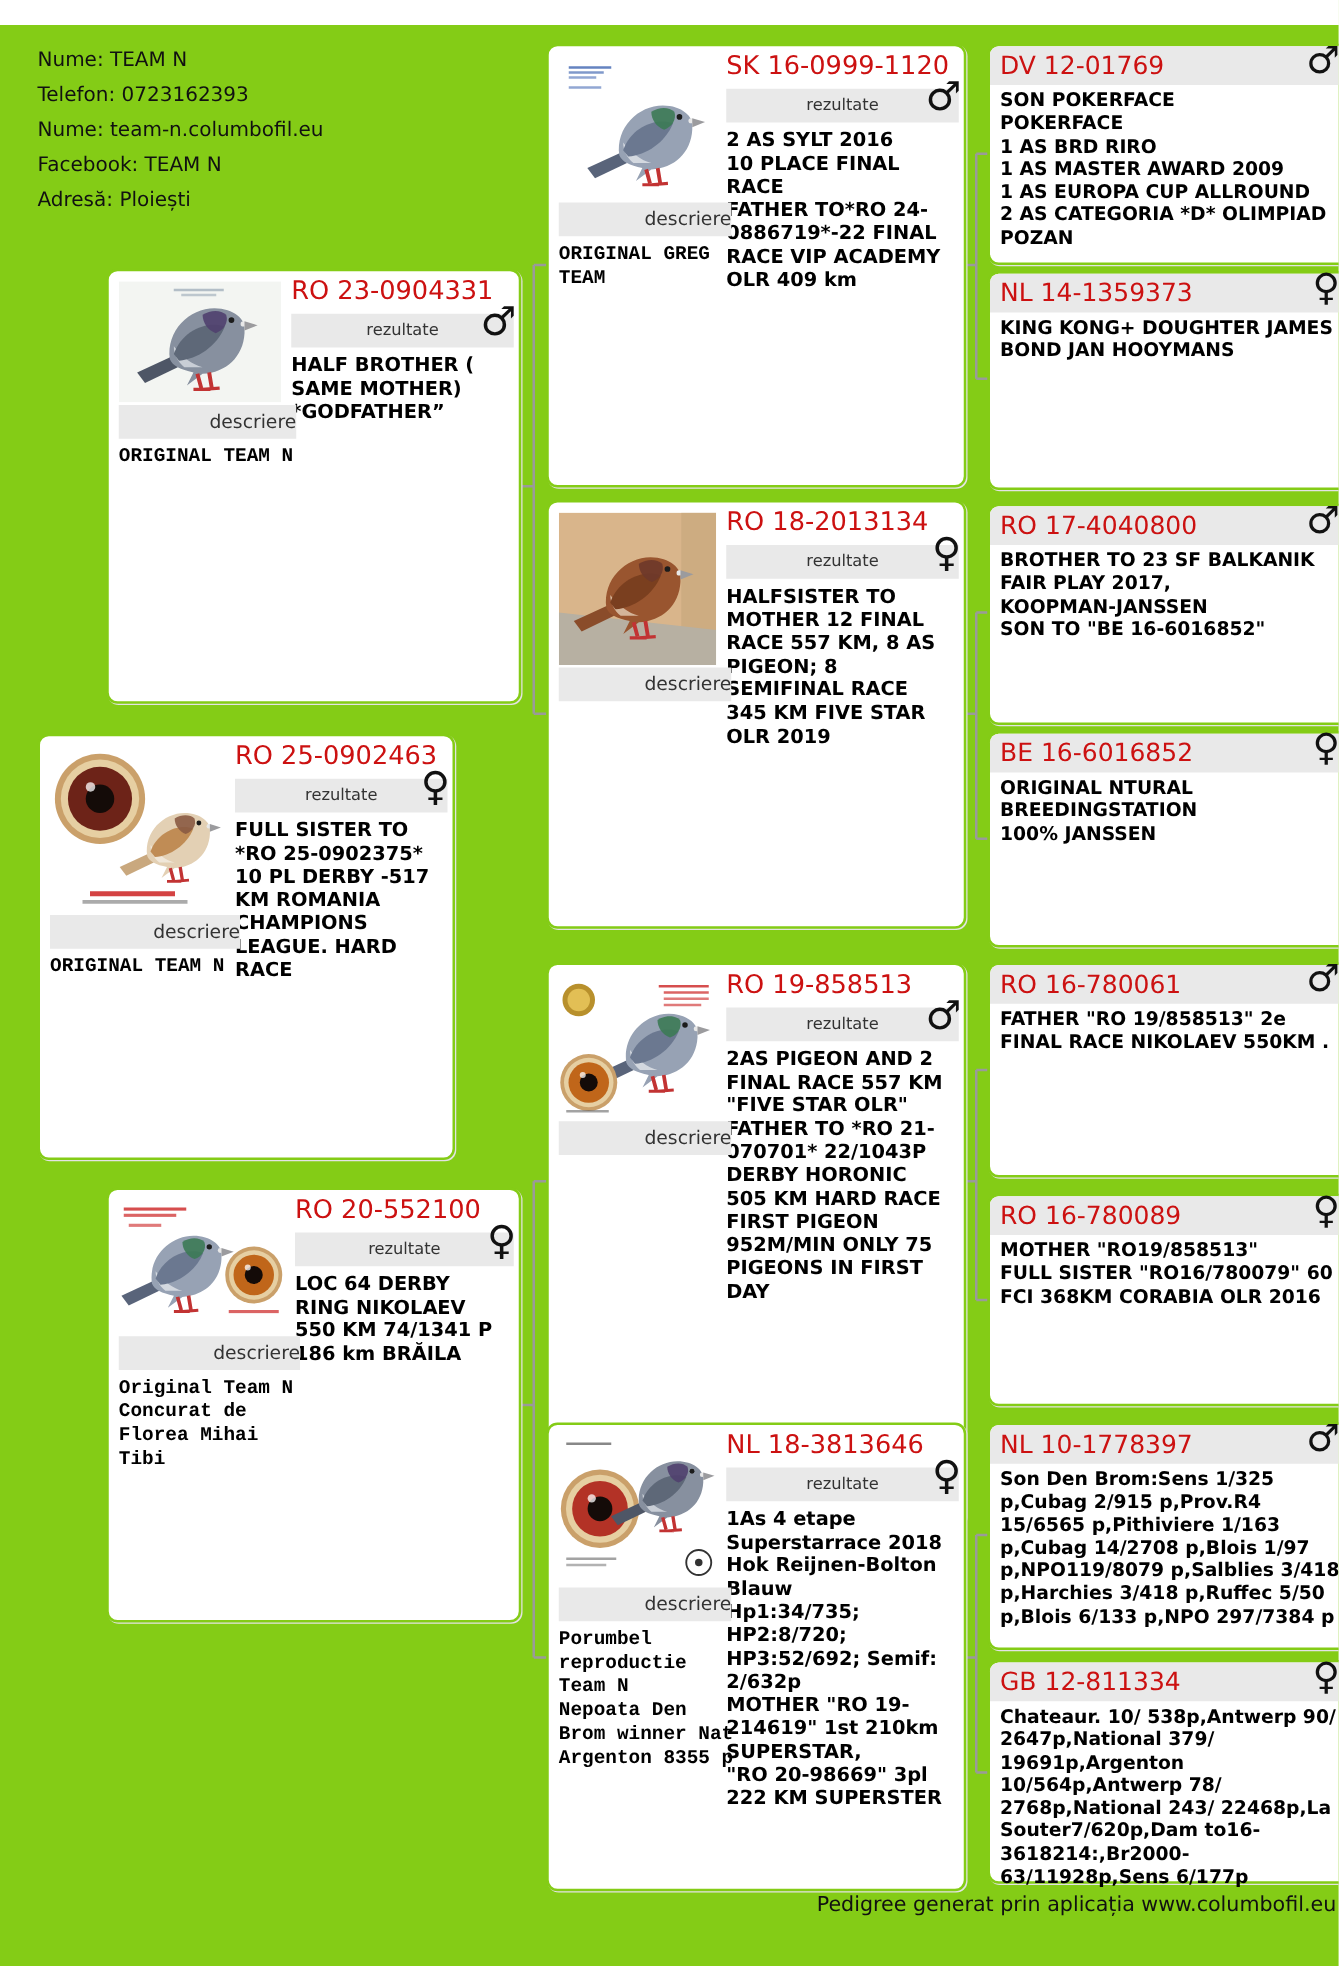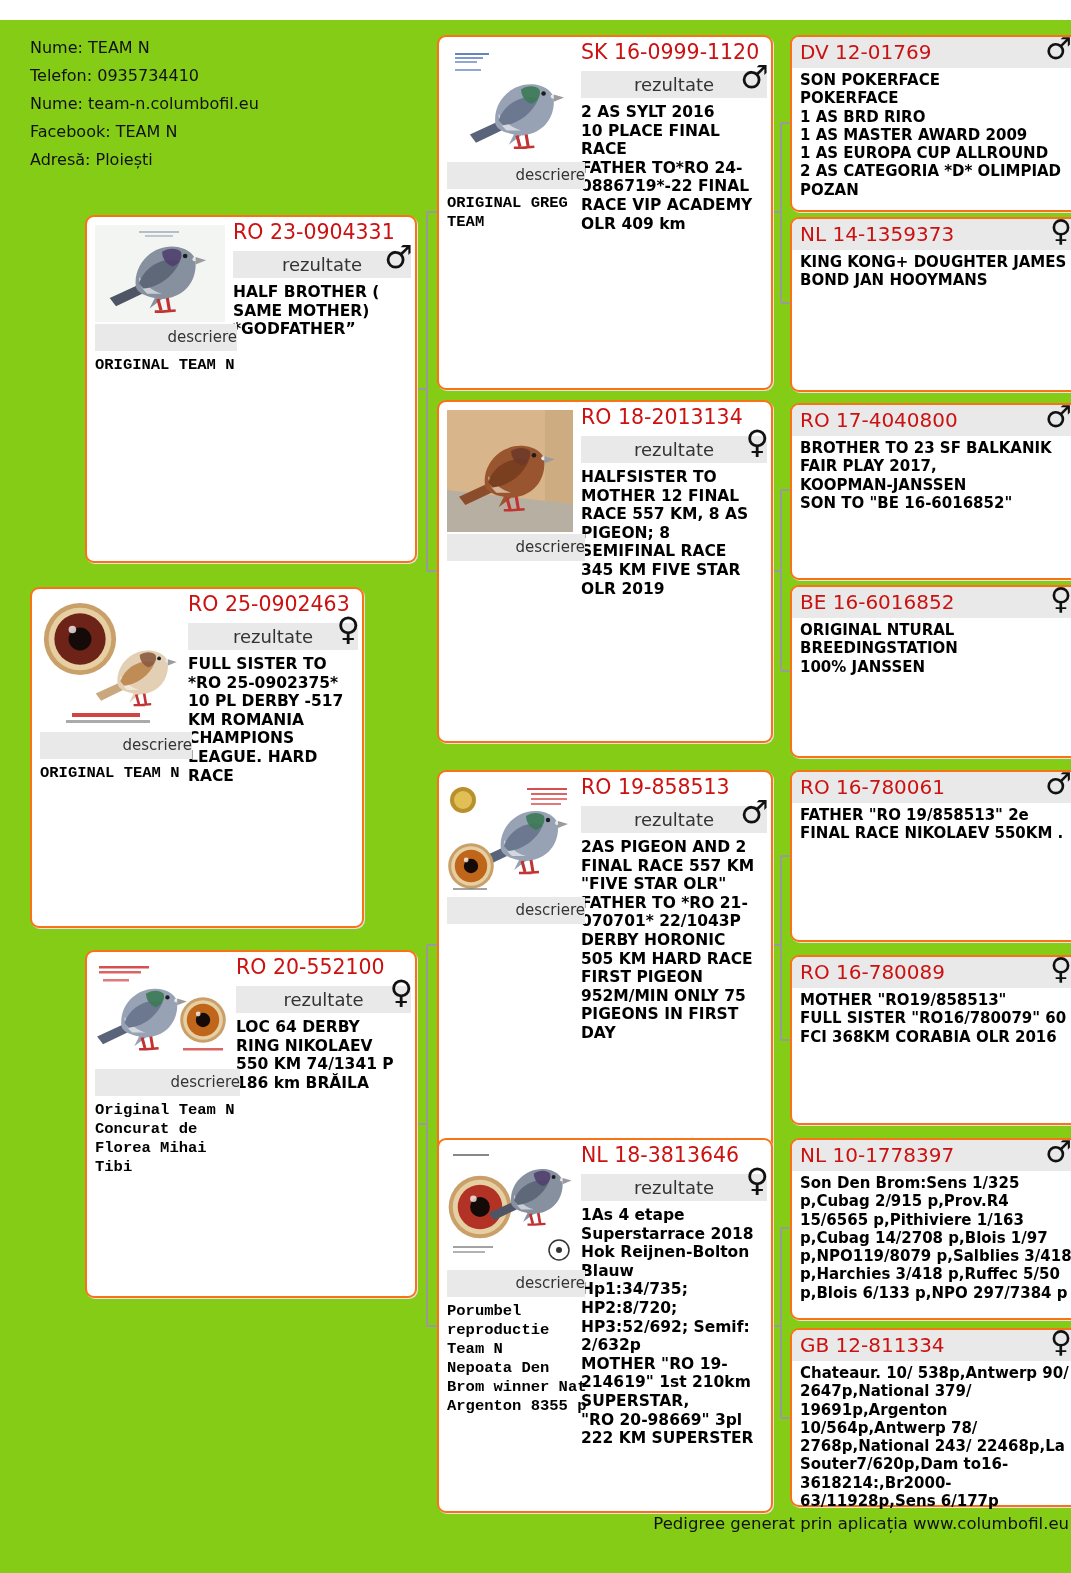--- a/index.html
+++ b/index.html
@@ -6,32 +6,32 @@
   .page{position:relative;width:1071px;height:1573px;background:#84cc16;overflow:hidden;
         font-family:"DejaVu Sans","Liberation Sans",sans-serif;color:#000;margin-top:20px;}
 
   
   .owner{position:absolute;left:30px;top:14px;font-size:16px;line-height:28px;color:#111;}
 
   
   .connectors{position:absolute;left:0;top:0;pointer-events:none;}
 
   
-  .pbox{position:absolute;background:#fff;border:2px solid #f97316;border-radius:9px;
+  .pbox{position:absolute;background:#fff;border:2px solid #84cc16;border-radius:9px;
         box-shadow:1px 1px 0 #e3e3e3;box-sizing:border-box;}
 
   
   .photo-card .photo{position:absolute;left:8px;top:8px;width:var(--pw);height:var(--ph);
         background:#fff;overflow:hidden;}
   .photo-card .photo svg{display:block;width:100%;height:100%;}
   .photo-card .ptitle{position:absolute;left:calc(var(--pw) + 16px);right:4px;top:5px;
         font-size:20.5px;color:#cc1111;line-height:1.05;white-space:nowrap;}
   .photo-card .rbar{position:absolute;left:calc(var(--pw) + 16px);right:4px;top:34px;height:27px;
         background:#e9e9e9;text-align:center;}
-  .photo-card .rbar .barlabel{font-size:18px;color:#333;line-height:27px;text-align:right;}
+  .photo-card .rbar .barlabel{font-size:13px;color:#333;line-height:27px;text-align:right;}
   .photo-card .rbar .sex{position:absolute;right:-2px;top:-10px;font-size:32px;color:#111;line-height:1;}
   .photo-card .results{position:absolute;left:calc(var(--pw) + 16px);right:8px;top:66px;
         font-weight:bold;font-size:15.5px;line-height:1.2;white-space:pre-line;}
   .photo-card .dbar{position:absolute;left:8px;top:calc(var(--ph) + 10px);width:var(--pw);height:27px;
         background:#e9e9e9;text-align:right;padding-left:12px;}
   .photo-card .dbar span{font-size:15px;color:#333;line-height:27px;}
   .photo-card .desc{position:absolute;left:8px;top:calc(var(--ph) + 42px);width:calc(var(--pw) + 14px);
         font-weight:bold;font-size:15.5px;line-height:1.22;white-space:pre-line;font-family:Liberation Mono, monospace;}
 
   
@@ -90,21 +90,21 @@
       <path d="M417 1104 H427 M427 925 V1306 M427 925 H437 M427 1306 H437"></path>
       <path d="M773 192 H781 M781 103 V283 M781 103 H790 M781 283 H790"></path>
       <path d="M773 551 H781 M781 470 V651 M781 470 H790 M781 651 H790"></path>
       <path d="M773 925 H781 M781 836 V1020 M781 836 H790 M781 1020 H790"></path>
       <path d="M773 1306 H781 M781 1208 V1398 M781 1208 H790 M781 1398 H790"></path>
     </g>
   </svg>
 
   <div class="owner">
     <div>Nume: TEAM N</div>
-    <div>Telefon: 0935734410</div>
+    <div>Telefon: 0723162393</div>
     <div>Nume: team-n.columbofil.eu</div>
     <div>Facebook: TEAM N</div>
     <div>Adresă: Ploiești</div>
   </div>
 
   <div class="pbox photo-card" style="left:85px;top:195px;width:332px;height:348px;--pw:130px;--ph:97px">
     <div class="photo">
       <svg viewBox="0 0 130 97">
         <rect width="130" height="97" fill="#f3f5f2"></rect>
         <rect x="44" y="6" width="40" height="2" fill="#8899aa" opacity="0.6"></rect>

